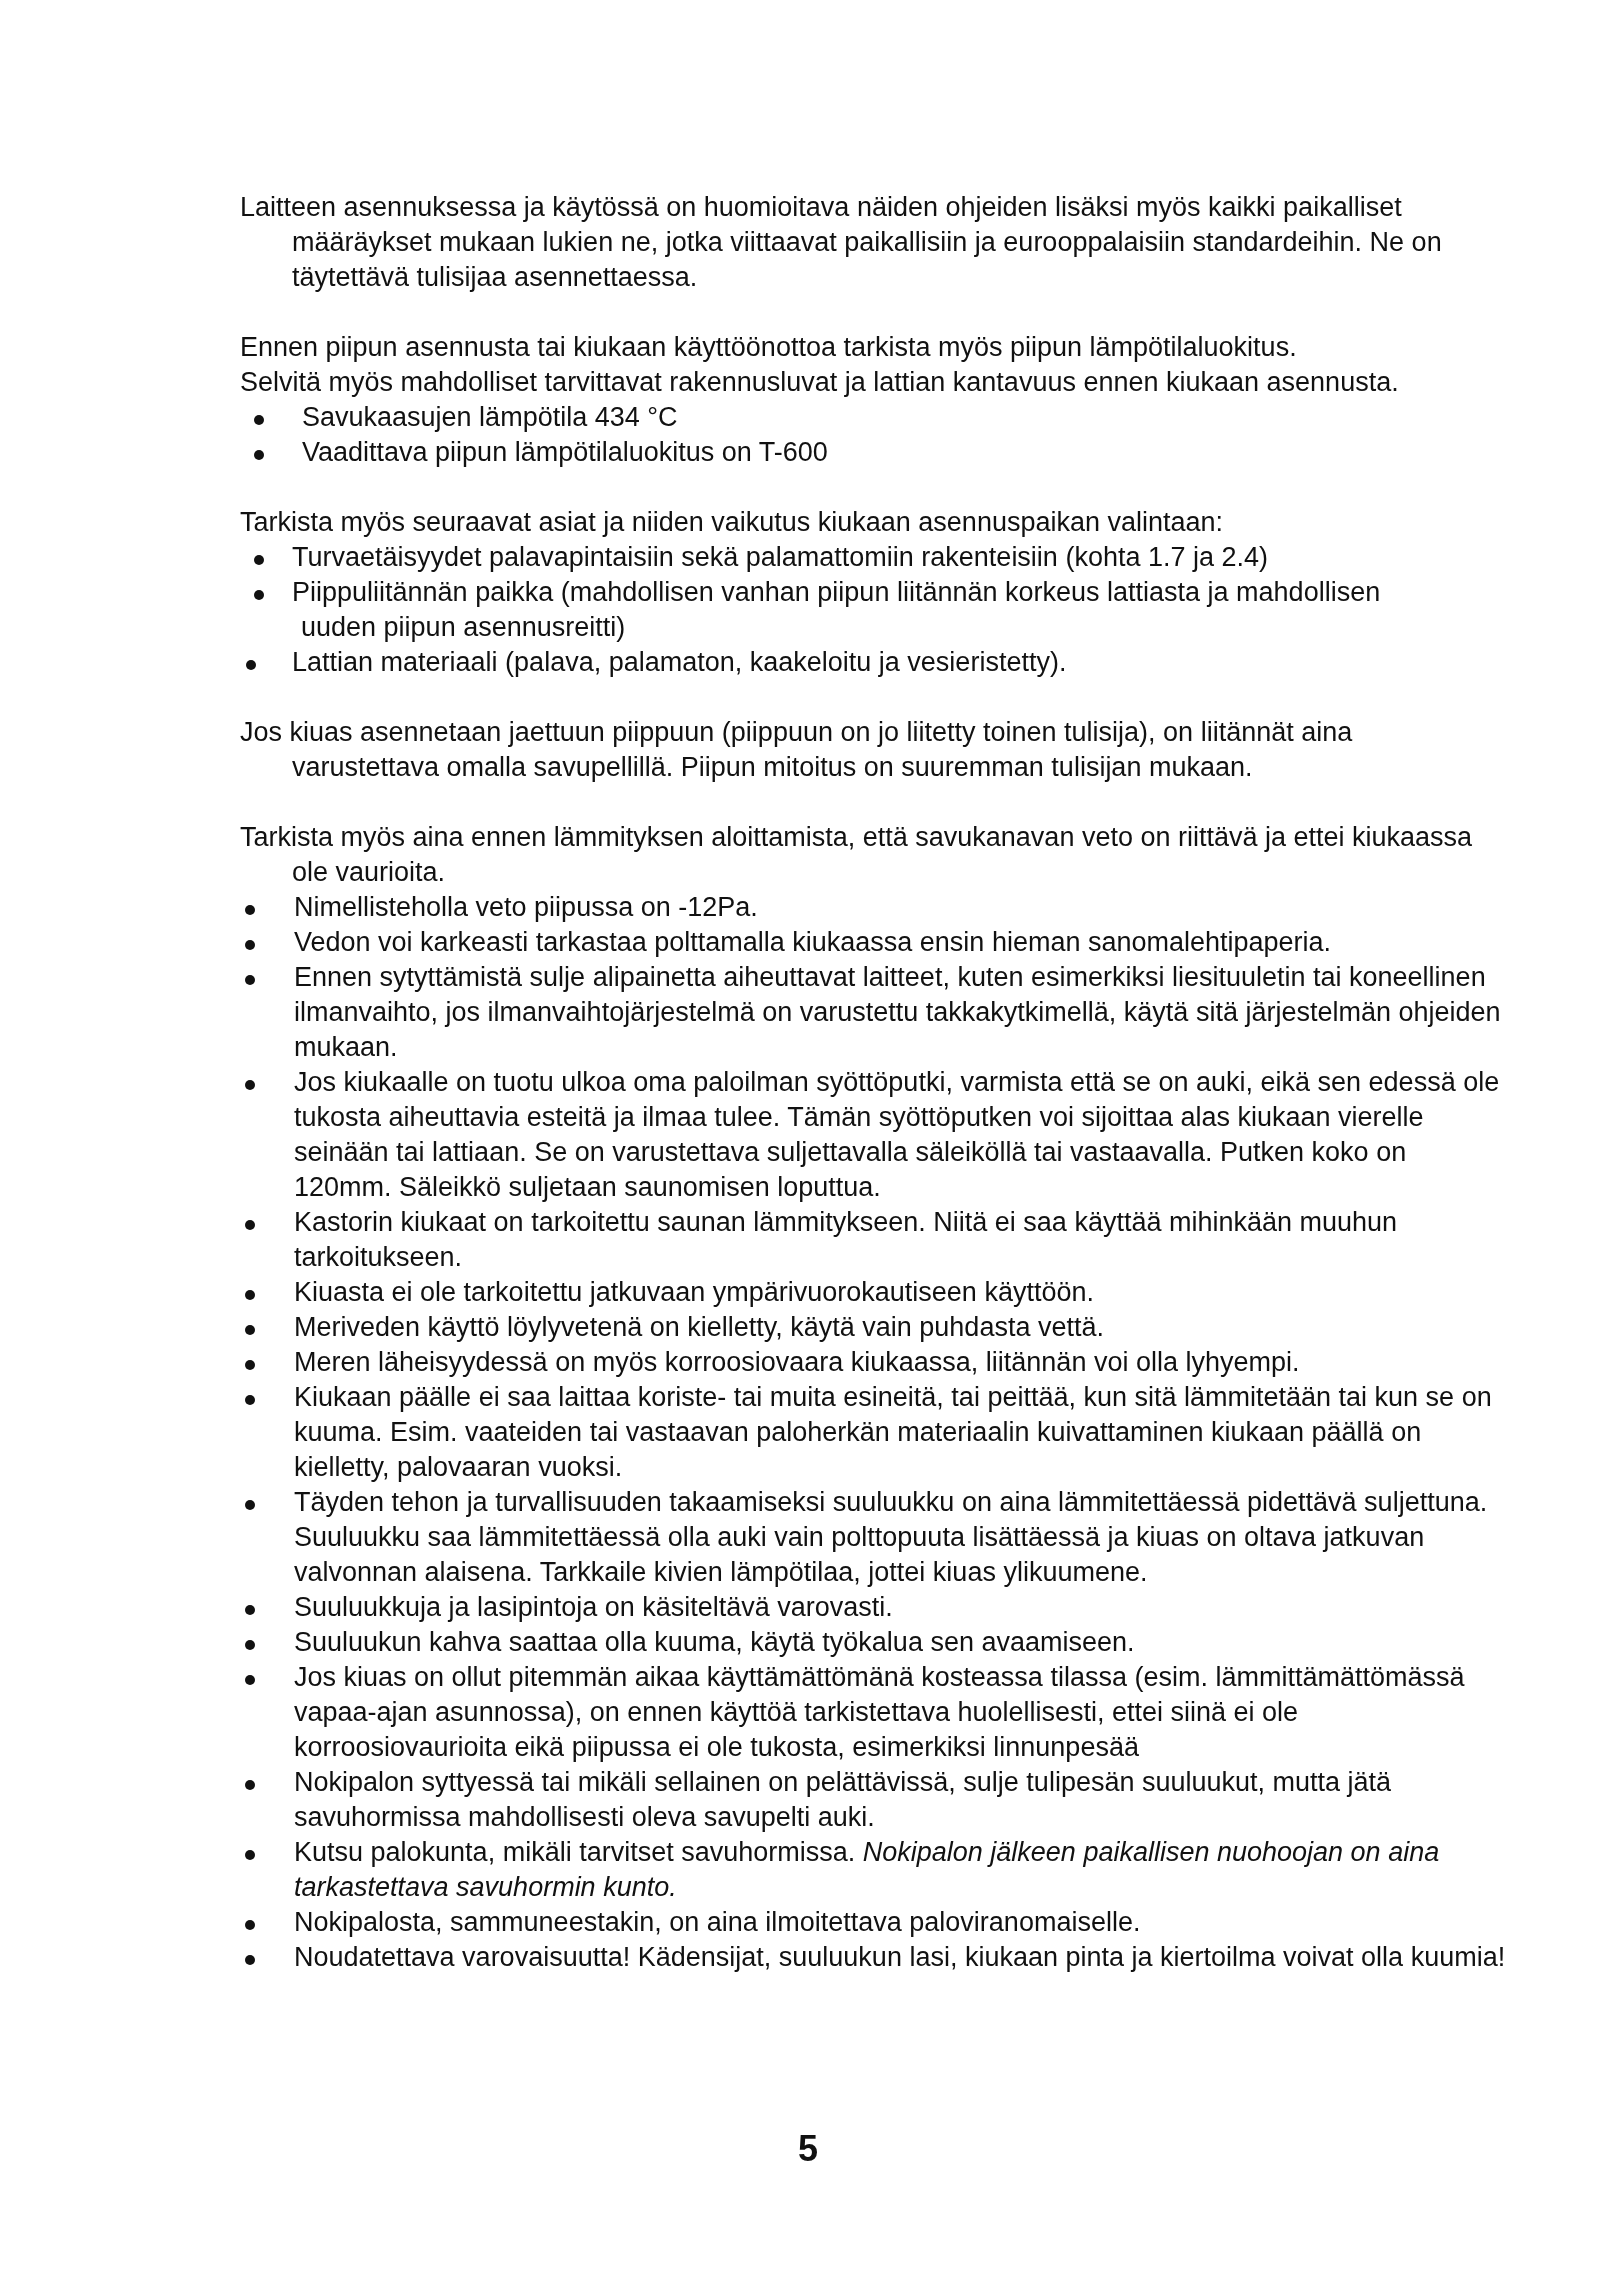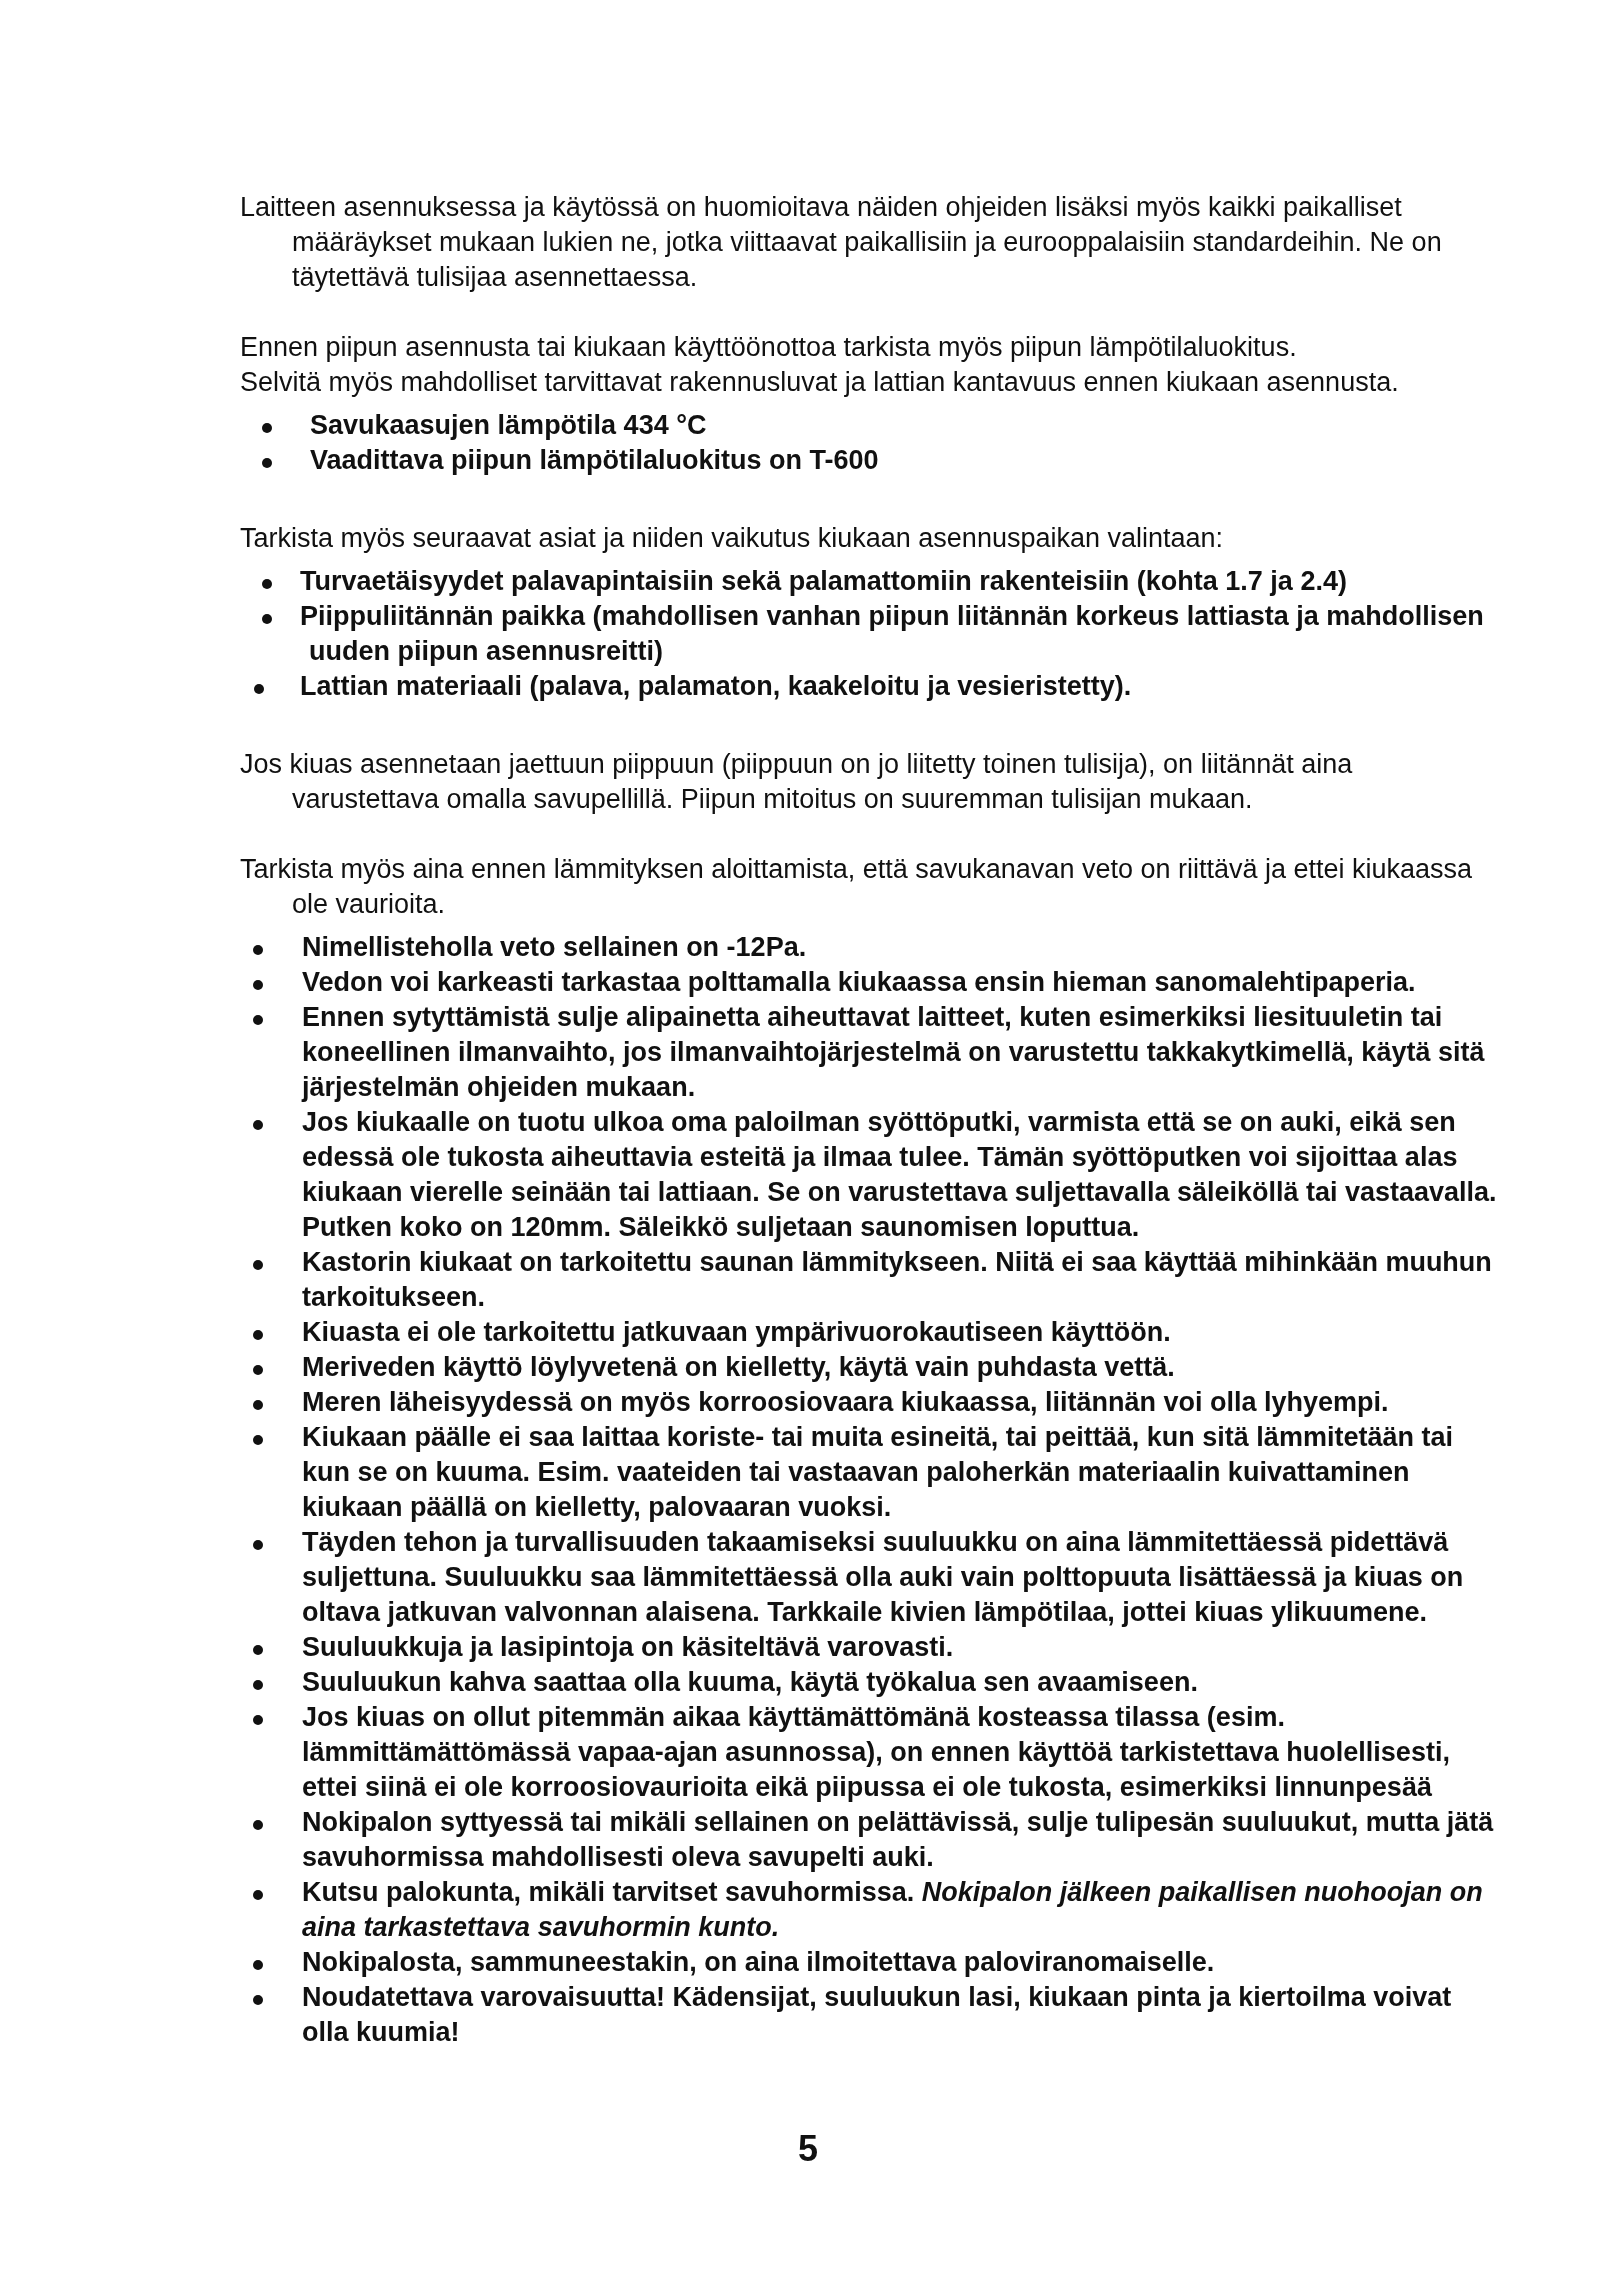--- a/index.html
+++ b/index.html
@@ -14,21 +14,21 @@
   .page {
     position: absolute;
     left: 240px;
     top: 190px;
     width: 1266px;
     font-size: 27px;
     line-height: 35px;
   }
   .para { margin: 0; padding-left: 52px; text-indent: -52px; }
   .gap { height: 35px; }
-  ul.blist { list-style: none; margin: 8px; padding: 0; font-weight: bold; }
+  ul.blist { list-style: none; margin: 0; padding: 0; }
   ul.blist li { position: relative; }
   ul.blist li .bullet {
     position: absolute;
     width: 10px; height: 10px;
     border-radius: 50%;
     background: #111111;
     top: 14.5px;
   }
   
   ul.list-a li { padding-left: 62px; }
@@ -91,21 +91,21 @@
       <span>Lattian materiaali (palava, palamaton, kaakeloitu ja vesieristetty).</span>
     </li>
   </ul>
   <div class="gap"></div>
 
   <p class="para">Jos kiuas asennetaan jaettuun piippuun (piippuun on jo liitetty toinen tulisija), on liitännät aina varustettava omalla savupellillä. Piipun mitoitus on suuremman tulisijan mukaan.</p>
   <div class="gap"></div>
 
   <p class="para">Tarkista myös aina ennen lämmityksen aloittamista, että savukanavan veto on riittävä ja ettei kiukaassa ole vaurioita.</p>
   <ul class="blist list-c" id="safety-list">
-      <li><span class="bullet"></span><span>Nimellisteholla veto sellainen on -12Pa.</span></li>
+      <li><span class="bullet"></span><span>Nimellisteholla veto piipussa on -12Pa.</span></li>
       <li><span class="bullet"></span><span>Vedon voi karkeasti tarkastaa polttamalla kiukaassa ensin hieman sanomalehtipaperia.</span></li>
       <li><span class="bullet"></span><span>Ennen sytyttämistä sulje alipainetta aiheuttavat laitteet, kuten esimerkiksi liesituuletin tai koneellinen ilmanvaihto, jos ilmanvaihtojärjestelmä on varustettu takkakytkimellä, käytä sitä järjestelmän ohjeiden mukaan.</span></li>
       <li><span class="bullet"></span><span>Jos kiukaalle on tuotu ulkoa oma paloilman syöttöputki, varmista että se on auki, eikä sen edessä ole tukosta aiheuttavia esteitä ja ilmaa tulee. Tämän syöttöputken voi sijoittaa alas kiukaan vierelle seinään tai lattiaan. Se on varustettava suljettavalla säleiköllä tai vastaavalla. Putken koko on 120mm. Säleikkö suljetaan saunomisen loputtua.</span></li>
       <li><span class="bullet"></span><span>Kastorin kiukaat on tarkoitettu saunan lämmitykseen. Niitä ei saa käyttää mihinkään muuhun tarkoitukseen.</span></li>
       <li><span class="bullet"></span><span>Kiuasta ei ole tarkoitettu jatkuvaan ympärivuorokautiseen käyttöön.</span></li>
       <li><span class="bullet"></span><span>Meriveden käyttö löylyvetenä on kielletty, käytä vain puhdasta vettä.</span></li>
       <li><span class="bullet"></span><span>Meren läheisyydessä on myös korroosiovaara kiukaassa, liitännän voi olla lyhyempi.</span></li>
       <li><span class="bullet"></span><span>Kiukaan päälle ei saa laittaa koriste- tai muita esineitä, tai peittää, kun sitä lämmitetään tai kun se on kuuma.  Esim. vaateiden tai vastaavan paloherkän materiaalin kuivattaminen kiukaan päällä on kielletty, palovaaran vuoksi.</span></li>
       <li><span class="bullet"></span><span>Täyden tehon ja turvallisuuden takaamiseksi suuluukku on aina lämmitettäessä pidettävä suljettuna. Suuluukku saa lämmitettäessä olla auki vain polttopuuta lisättäessä ja kiuas on oltava jatkuvan valvonnan alaisena. Tarkkaile kivien lämpötilaa, jottei kiuas ylikuumene.</span></li>
       <li><span class="bullet"></span><span>Suuluukkuja ja lasipintoja on käsiteltävä varovasti.</span></li>

